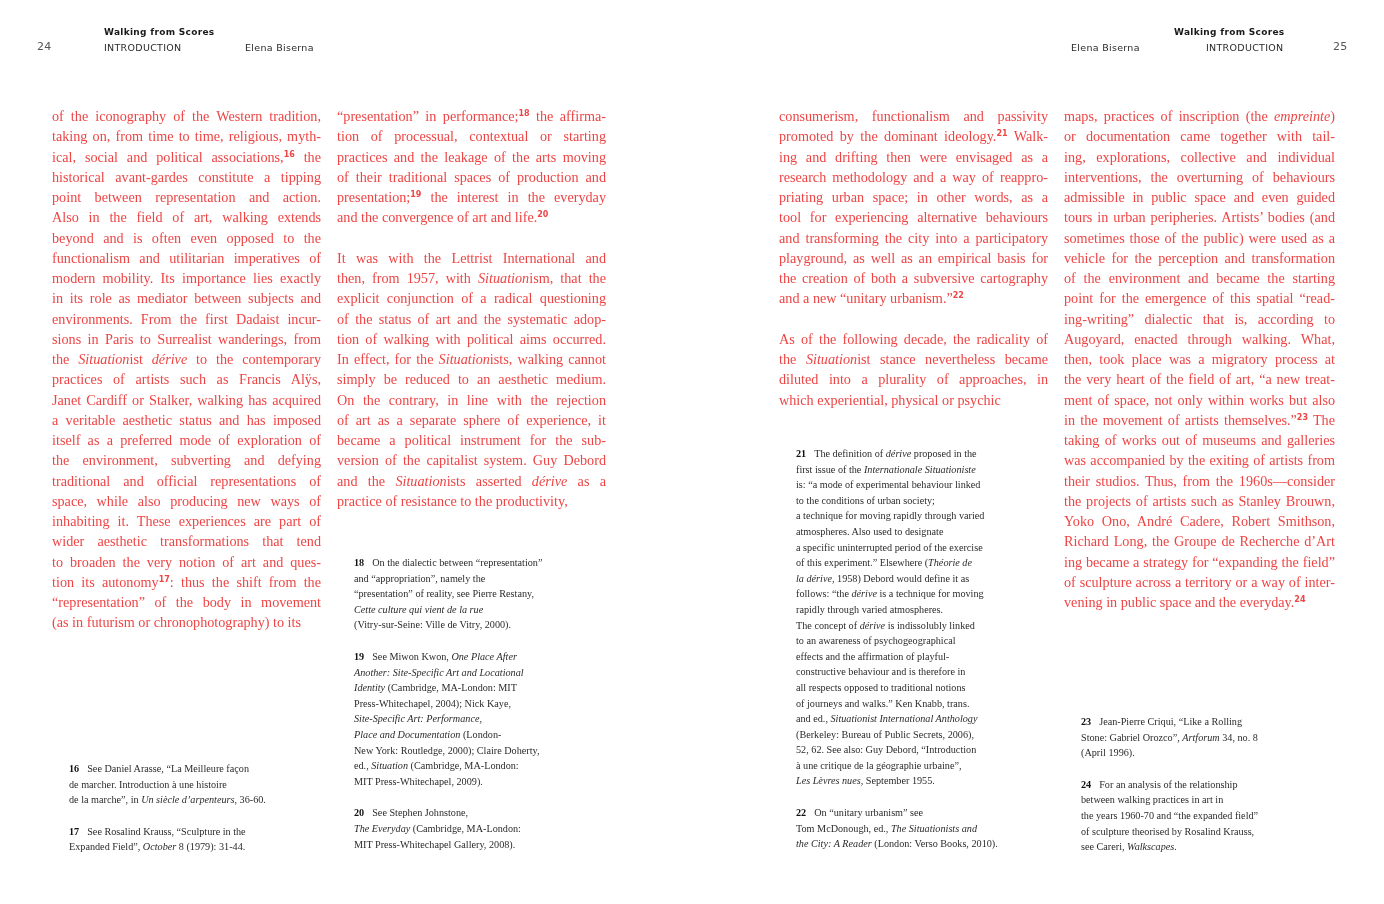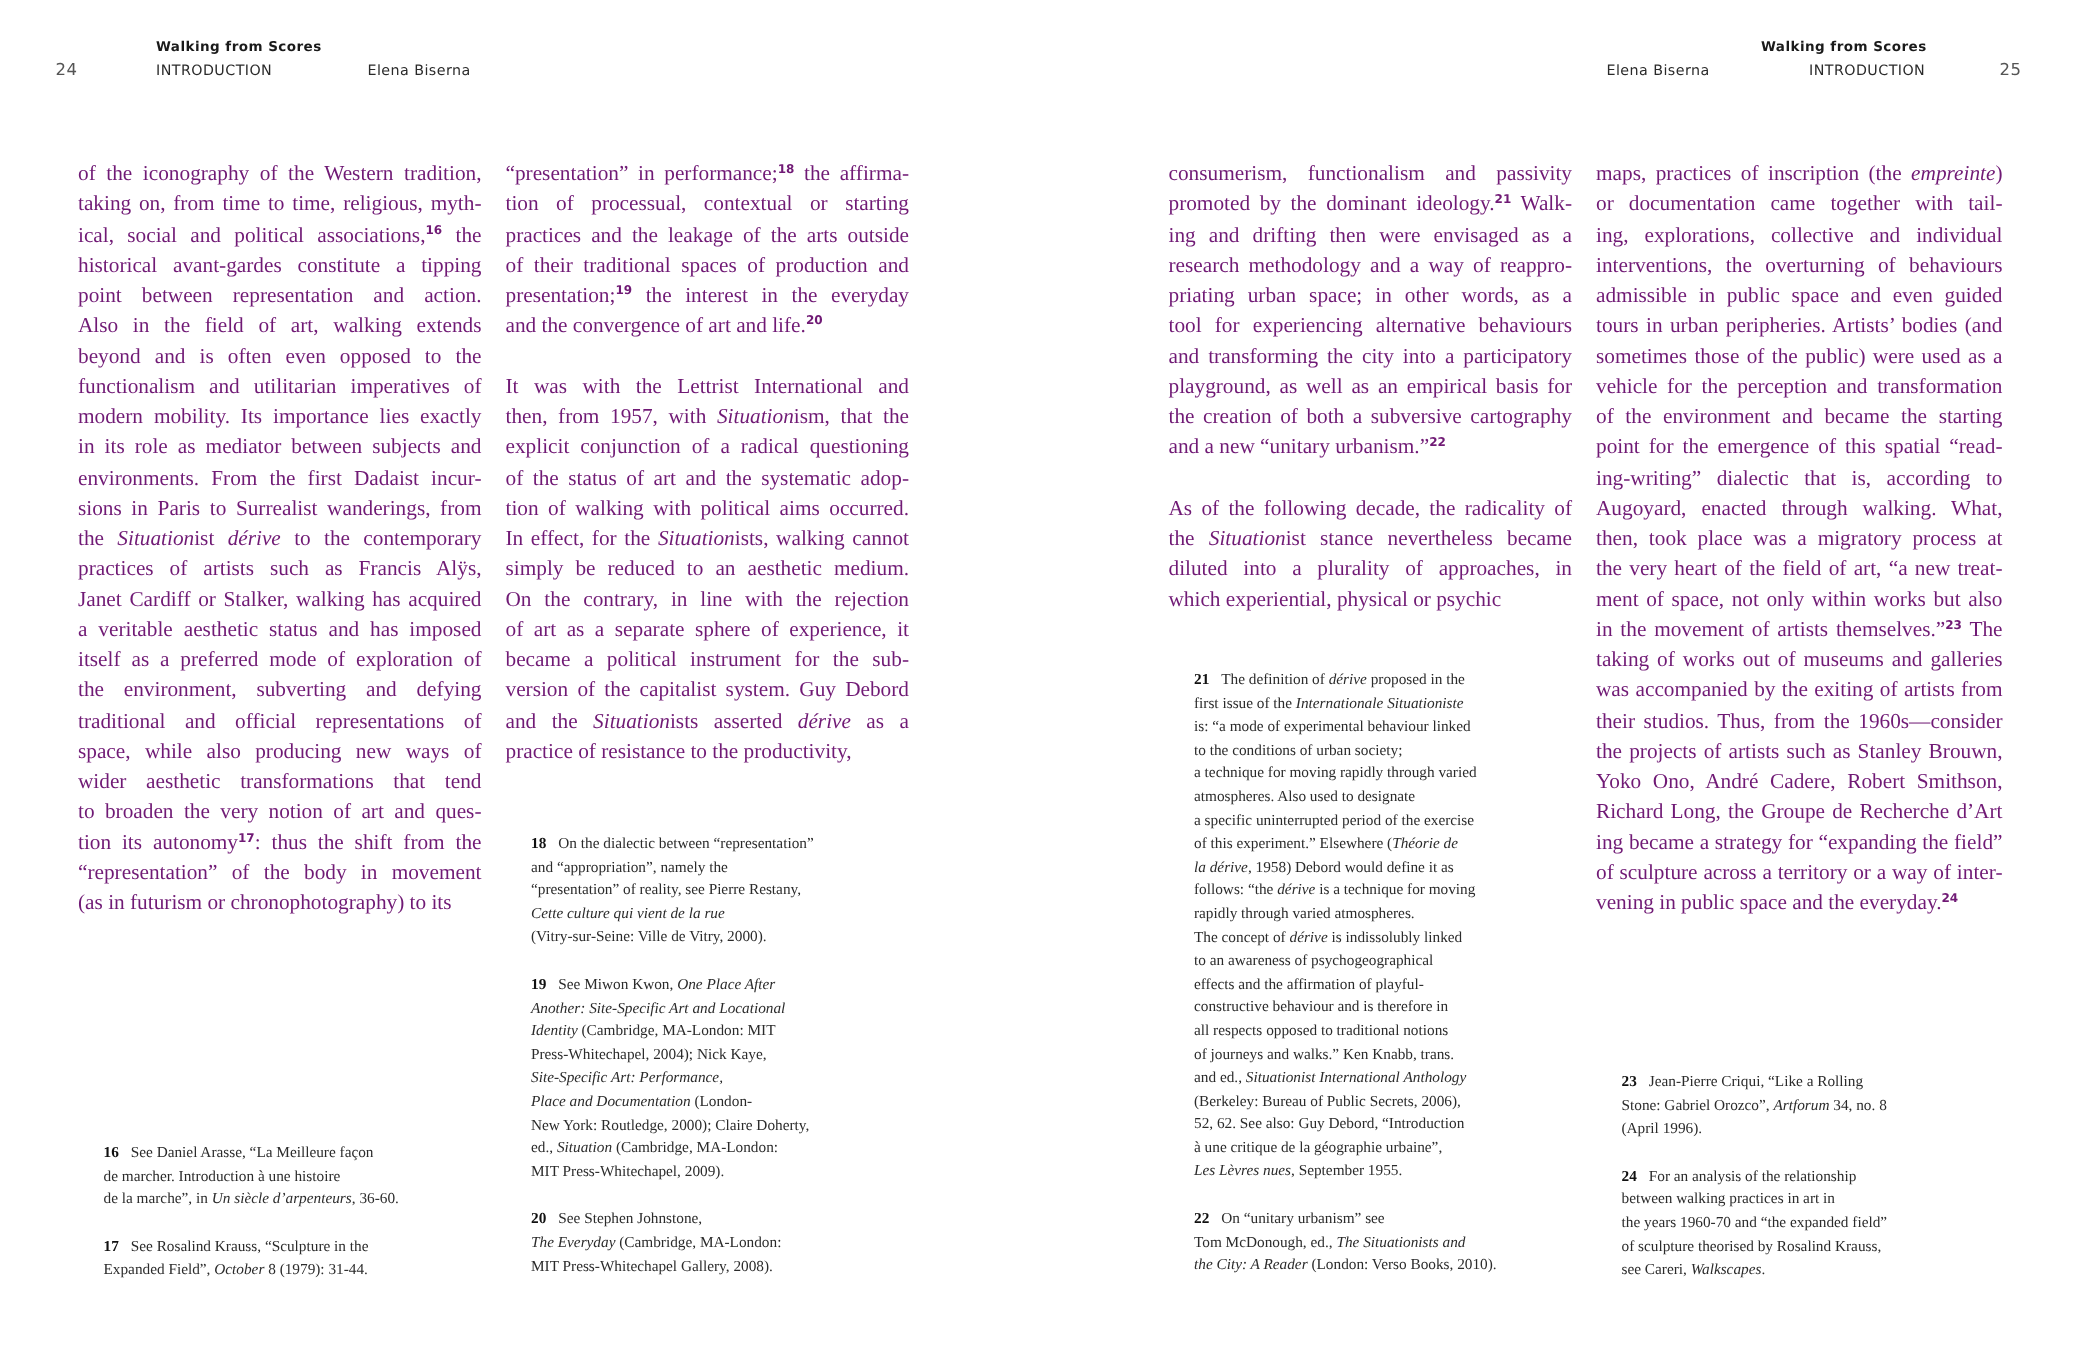--- a/index.html
+++ b/index.html
@@ -1,21 +1,21 @@
 <!DOCTYPE html>
 <html><head>
 <meta charset="utf-8">
 <style>
   html, body { margin: 0; padding: 0; background: #ffffff; }
   body { width: 1384px; height: 904px; position: relative; overflow: hidden; color: #1a1a1a; }
   .spread { position: absolute; inset: 0; }
   .run { position: absolute; font-family: "DejaVu Sans", sans-serif; font-size: 9.5px; letter-spacing: 0.3px; color: #2a2a2a; white-space: nowrap; }
   .run.bold { font-weight: bold; color: #1a1a1a; font-size: 9px; }
   .run.pnum { font-size: 11px; color: #555; }
-  .col { position: absolute; font-family: "Liberation Serif", serif; font-size: 14.2px; line-height: 20.25px; color: #701a75; text-align: justify; }
+  .col { position: absolute; font-family: "Liberation Serif", serif; font-size: 14.2px; line-height: 20.25px; color: #ef4444; text-align: justify; }
   .col p { margin: 0; }
   .col p.gap { margin-top: 20.25px; }
   .line { display: block; text-align: justify; text-align-last: justify; white-space: nowrap; overflow: visible; }
   .line.last { text-align-last: left; }
   .notes { position: absolute; font-family: Liberation Serif, serif; font-size: 10.2px; line-height: 15.6px; color: #2b2b2b; }
   .note { margin: 0 0 16px 0; }
   .note .nl { display: block; white-space: nowrap; }
   .note .num { font-weight: bold; color: #111; margin-right: 8px; }
   i, em { font-style: italic; }
   sup { font-size: 8px; font-weight: bold; vertical-align: 5px; line-height: 0; font-family: "DejaVu Sans", sans-serif; }
@@ -46,32 +46,33 @@
           <span class="line">environments. From the first Dadaist incur-</span>
           <span class="line">sions in Paris to Surrealist wanderings, from</span>
           <span class="line">the <i>Situation</i>ist <i>dérive</i> to the contemporary</span>
           <span class="line">practices of artists such as Francis Alÿs,</span>
           <span class="line">Janet Cardiff or Stalker, walking has acquired</span>
           <span class="line">a veritable aesthetic status and has imposed</span>
           <span class="line">itself as a preferred mode of exploration of</span>
           <span class="line">the environment, subverting and defying</span>
           <span class="line">traditional and official representations of</span>
           <span class="line">space, while also producing new ways of</span>
+          <span class="line">inhabiting it. These experiences are part of</span>
           <span class="line">wider aesthetic transformations that tend</span>
           <span class="line">to broaden the very notion of art and ques-</span>
           <span class="line">tion its autonomy<sup>17</sup>: thus the shift from the</span>
           <span class="line">“representation” of the body in movement</span>
           <span class="line last">(as in futurism or chronophotography) to its</span>
         </p>
       </div>
     <div class="col" style="left:337px;top:106px;width:269px;" id="lc2">
         <p>
           <span class="line">“presentation” in performance;<sup>18</sup> the affirma-</span>
           <span class="line">tion of processual, contextual or starting</span>
-          <span class="line">practices and the leakage of the arts outside</span>
+          <span class="line">practices and the leakage of the arts moving</span>
           <span class="line">of their traditional spaces of production and</span>
           <span class="line">presentation;<sup>19</sup> the interest in the everyday</span>
           <span class="line last">and the convergence of art and life.<sup>20</sup></span>
         </p>
         <p class="gap">
           <span class="line">It was with the Lettrist International and</span>
           <span class="line">then, from 1957, with <i>Situation</i>ism, that the</span>
           <span class="line">explicit conjunction of a radical questioning</span>
           <span class="line">of the status of art and the systematic adop-</span>
           <span class="line">tion of walking with political aims occurred.</span>

